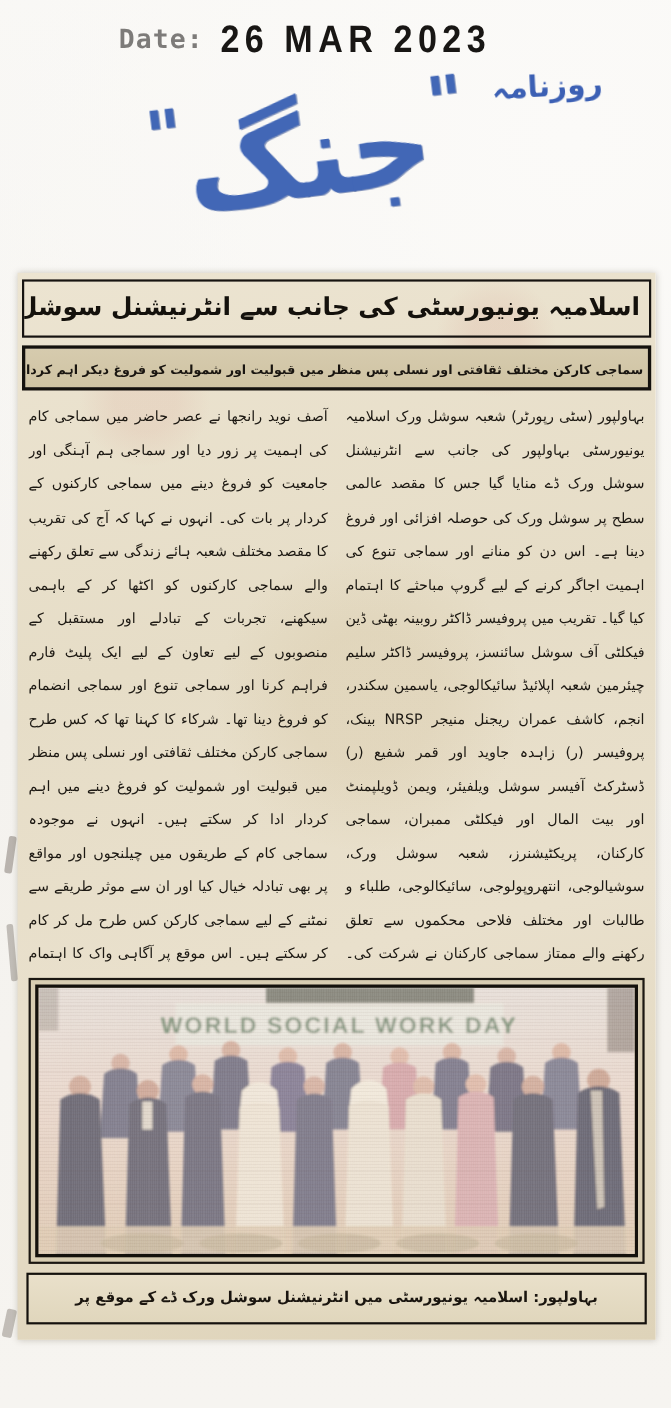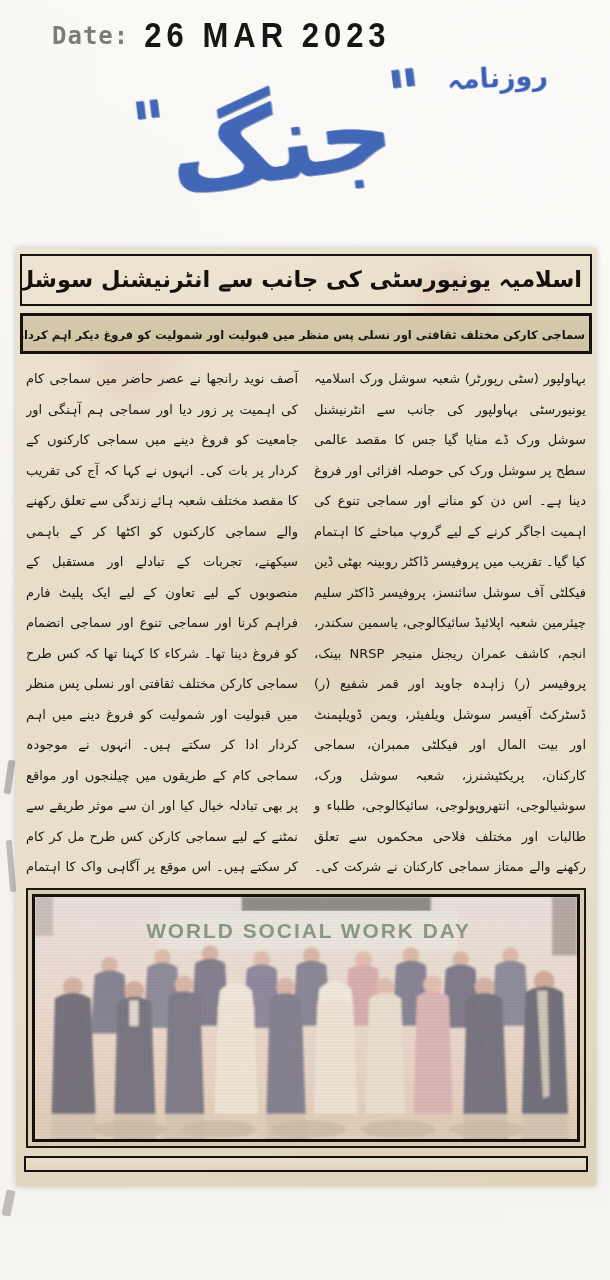--- a/index.html
+++ b/index.html
@@ -8,21 +8,21 @@
     font-family: "DejaVu Sans", sans-serif;
     background:
       radial-gradient(circle at 85% 10%, #fbfaf8 0%, rgba(0,0,0,0) 60%),
       linear-gradient(180deg, #f8f7f4 0%, #f4f2ee 50%, #f6f4f0 100%);
     overflow: hidden;
     position: relative;
   }
 
   
   .stamp-row {
-    margin: 18px 0 0 52px;
+    margin: 18px 0 0 108px;
     white-space: nowrap;
     color: #181614;
   }
   .stamp-label {
     font-family: "DejaVu Sans Mono", monospace;
     font-size: 24px; font-weight: 700;
     opacity: .55; letter-spacing: 1px;
     filter: blur(.4px);
     vertical-align: middle;
   }
@@ -329,19 +329,20 @@
         </g>
 
         <rect x="0" y="0" width="545" height="248" fill="#e3a98e" opacity="0.13"></rect>
         <rect x="0" y="0" width="545" height="248" fill="#ffffff" opacity="0.25" filter="url(#grain)"></rect>
       </svg>
       <div class="photo-noise"></div>
     </div>
   </div>
 
   <div class="caption-box">
+    <div class="caption-line" lang="ur" dir="rtl">بہاولپور: اسلامیہ یونیورسٹی میں انٹرنیشنل سوشل ورک ڈے کے موقع پر</div>
   </div>
 
 </div>
 
 <div class="artifact a1"></div>
 <div class="artifact a2"></div>
 <div class="artifact a3"></div>
 
 </body></html>

